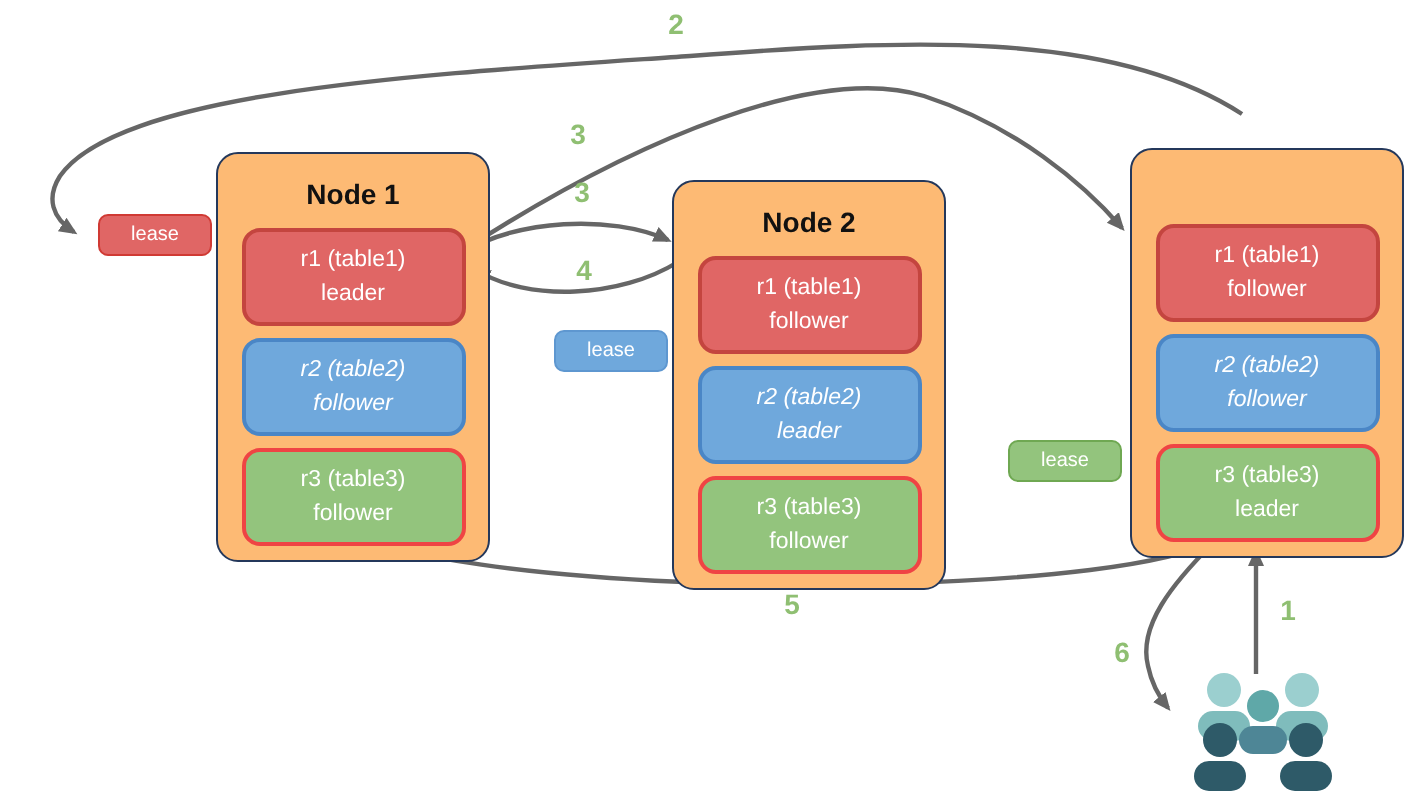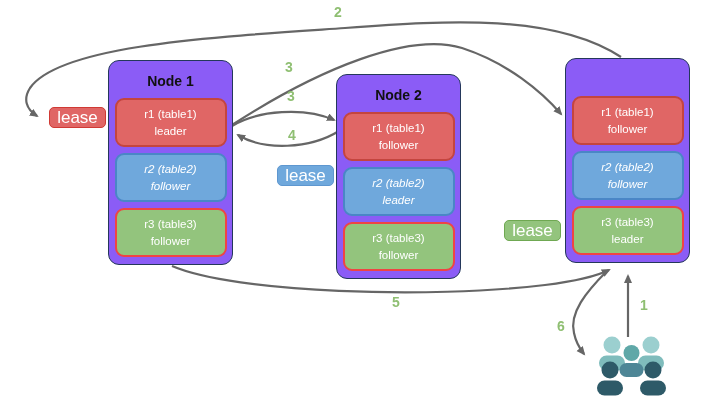--- a/index.html
+++ b/index.html
@@ -4,42 +4,42 @@
 <style>
   html,body{margin:0;padding:0;background:#fff;}
   #canvas{
     position:relative;width:704px;height:405px;background:#ffffff;overflow:hidden;
     font-family:"Liberation Sans",sans-serif;
   }
   
   #arrows{position:absolute;left:0;top:0;width:704px;height:405px;pointer-events:none;}
   
   .node{
-    position:absolute;width:125px;height:205px;background:#8b5cf6;
-    border:1.6px solid #24385B;border-radius:11px;box-sizing:border-box;
+    position:absolute;width:137px;height:205px;background:#fdba74;
+    border:1.6px solid #24385B;border-radius:11px;box-sizing:border-box;margin-top:16px;
   }
   .node-title{
     margin-top:12px;text-align:center;font-weight:bold;font-size:14px;color:#111;
   }
   .cells{position:absolute;left:0;top:37px;width:100%;}
   .cell{
     width:112px;height:49px;margin:0 auto 6px auto;border-radius:9px;
     box-sizing:border-box;display:flex;flex-direction:column;align-items:center;
     justify-content:center;color:#fff;font-size:11.5px;line-height:1.4;text-align:center;
   }
   .cell.red  {background:#E06665;border:2px solid #C4453F;}
   .cell.blue {background:#6FA8DC;border:2px solid #4A86C6;font-style:italic;}
   .cell.green{background:#93C47D;border:2px solid #ef4444;}
   #node1{left:108px;top:60px;}
   #node2{left:336px;top:74px;}
   #node3{left:565px;top:58px;}
   
   .lease{
     position:absolute;width:57px;height:21px;border-radius:5px;box-sizing:border-box;
-    display:flex;align-items:center;justify-content:center;color:#fff;font-size:17px;
+    display:flex;align-items:center;justify-content:center;color:#fff;font-size:10px;
   }
   .lease.red  {left:49px; top:107px;background:#E06665;border:1.6px solid #D03A34;}
   .lease.blue {left:277px;top:165px;background:#6FA8DC;border:1.6px solid #5E97D0;}
   .lease.green{left:504px;top:220px;background:#93C47D;border:1.6px solid #6FA852;}
   
   .step{
     position:absolute;width:16px;text-align:center;font-weight:bold;
     font-size:14px;color:#8FBF72;
   }
   #step2 {left:330px;top:4px;}

